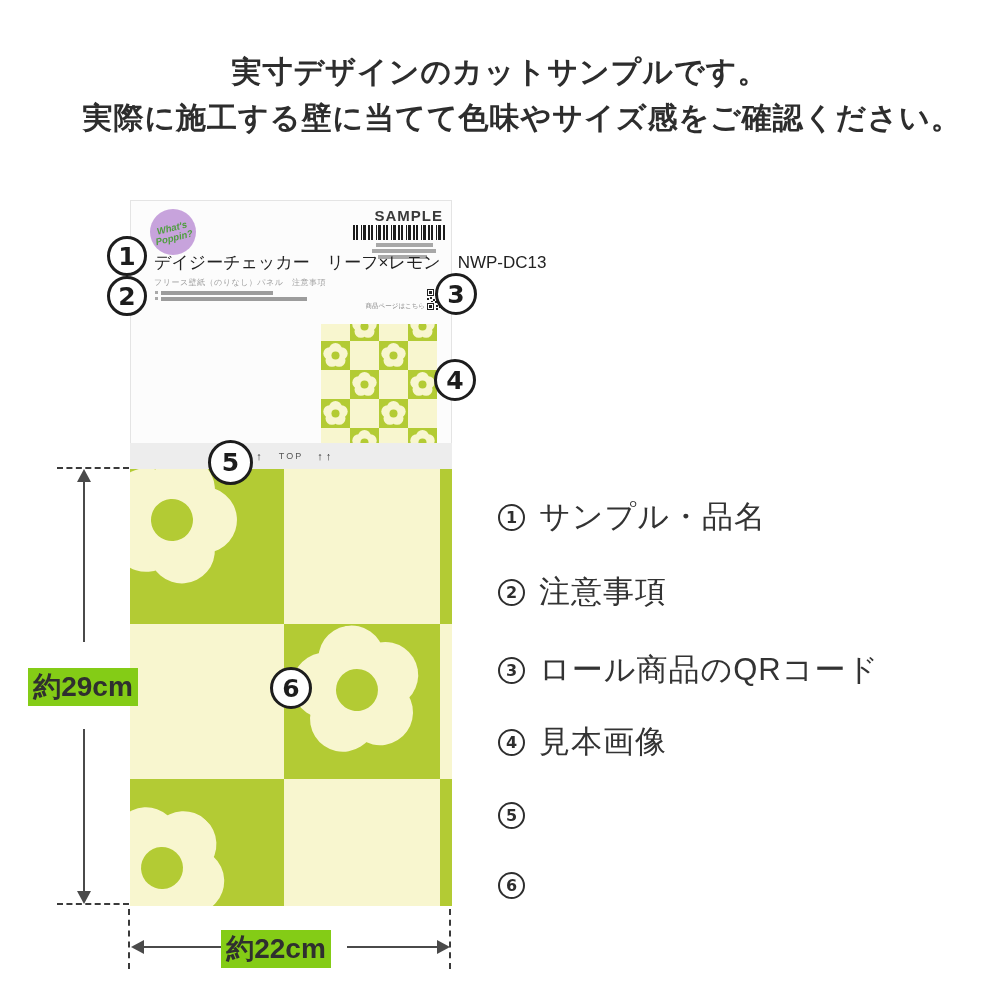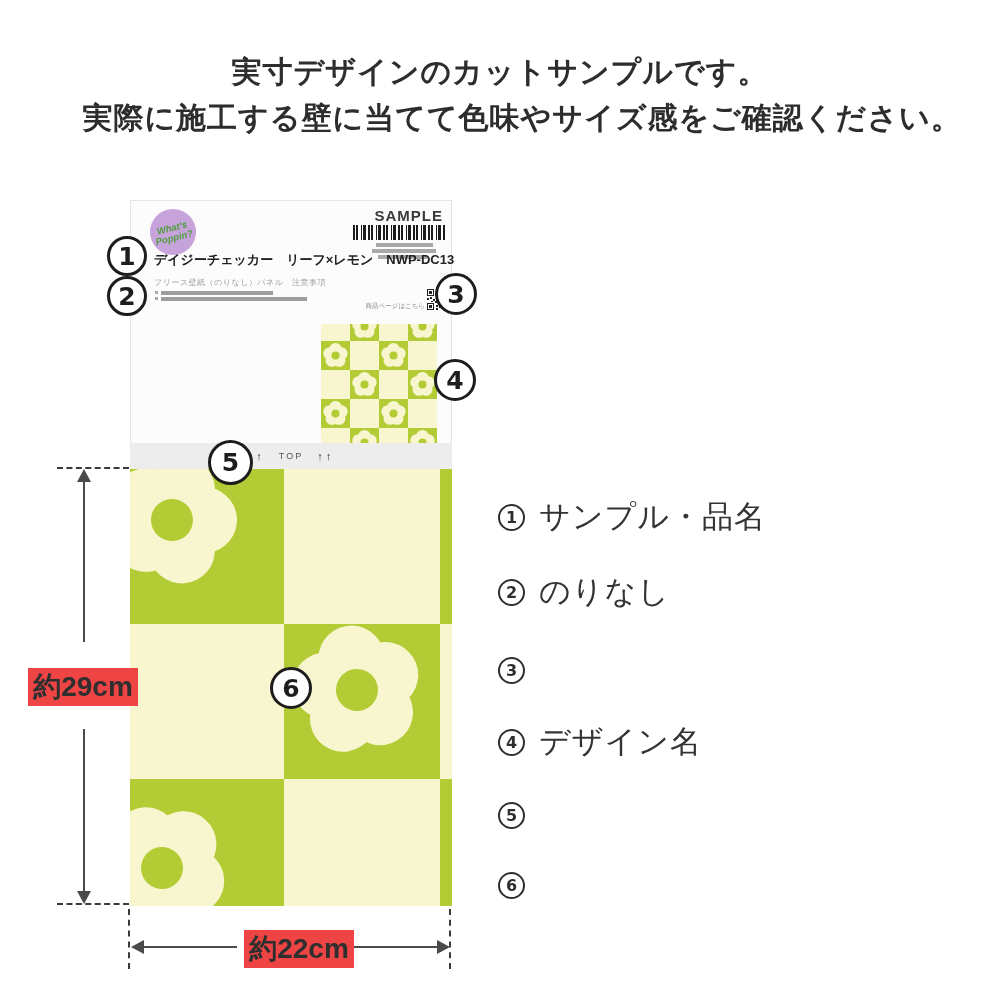--- a/index.html
+++ b/index.html
@@ -31,21 +31,21 @@
   
   .sample-word { position:absolute; right:8px; top:6px; font-size:15px; font-weight:800;
                  letter-spacing:1px; color:#3a3a3a; }
   .barcode { position:absolute; left:222px; top:24px; width:92px; height:15px;
              background:repeating-linear-gradient(90deg,#1b1b1b 0 2px,#fcfcfc 2px 3px,#1b1b1b 3px 5px,#fcfcfc 5px 8px,#1b1b1b 8px 9px,#fcfcfc 9px 10px,#1b1b1b 10px 13px,#fcfcfc 13px 15px); }
   .bc-line { position:absolute; background:#a8a8a8; height:4px; }
   .bc1 { left:245px; top:42px; width:57px; }
   .bc2 { left:241px; top:48px; width:64px; }
   .bc3 { left:247px; top:54px; width:49px; }
 
-  .ptitle { position:absolute; left:23px; top:50px; font-size:13px; font-weight:bold; color:#222; white-space:nowrap; }
+  .ptitle { position:absolute; left:23px; top:50px; font-size:17px; font-weight:normal; color:#222; white-space:nowrap; }
   .psub   { position:absolute; left:23px; top:76px; font-size:8px; color:#9e9e9e; letter-spacing:.5px; white-space:nowrap; }
   .note-dot { position:absolute; width:3px; height:3px; background:#aaa; }
   .nd1 { left:24px; top:90px; } .nd2 { left:24px; top:96px; }
   .note-bar { position:absolute; height:4px; background:#9c9c9c; }
   .nb1 { left:30px; top:90px; width:112px; }
   .nb2 { left:30px; top:96px; width:146px; }
 
   .qr-caption { position:absolute; right:26px; top:101px; font-size:6.5px; color:#8a8a8a; }
   .qr { position:absolute; right:3px; top:88px; width:21px; height:21px; }
 
@@ -109,23 +109,23 @@
   .tri-left  { left:131px; top:940px; border-top:7px solid transparent; border-bottom:7px solid transparent; border-right:13px solid #4a4a4a; }
   .tri-right { left:437px; top:940px; border-top:7px solid transparent; border-bottom:7px solid transparent; border-left:13px solid #4a4a4a; }
   .dash { position:absolute; }
   .dash-h { border-top:2px dashed #3a3a3a; height:0; }
   .dash-v { border-left:2px dashed #3a3a3a; width:0; }
   .dh-top { left:57px; top:467px; width:72px; }
   .dh-bot { left:57px; top:903px; width:72px; }
   .dv-left  { left:128px; top:909px; height:60px; }
   .dv-right { left:449px; top:909px; height:60px; }
   .dim-label { position:absolute; width:110px; text-align:center; font-size:28px; font-weight:600;
-               color:#2f2f2f; background:#ef4444; z-index:3; }
+               color:#2f2f2f; background:#84cc16; z-index:3; }
   .dlv { left:28px; top:668px; }
-  .dlh { left:244px; top:930px; }
+  .dlh { left:221px; top:930px; }
 </style>
 </head>
 <body>
 
 <svg width="0" height="0" style="position:absolute">
   <defs>
     <g id="daisy">
       <circle cx="0" cy="-32" r="33" style="fill:var(--cream)"></circle>
       <circle cx="-30.4" cy="-9.9" r="33" style="fill:var(--cream)"></circle>
       <circle cx="-18.8" cy="25.9" r="33" style="fill:var(--cream)"></circle>
@@ -299,28 +299,29 @@
   <div class="callout co4">4</div>
   <div class="callout co5">5</div>
   <div class="callout co6">6</div>
 
   <div class="legend-item li1">
     <span class="lnum">1</span>
     <span class="ltext">サンプル・品名</span>
   </div>
   <div class="legend-item li2">
     <span class="lnum">2</span>
-    <span class="ltext">のりなし</span>
+    <span class="ltext">注意事項</span>
   </div>
   <div class="legend-item li3">
     <span class="lnum">3</span>
+    <span class="ltext">ロール商品のQRコード</span>
   </div>
   <div class="legend-item li4">
     <span class="lnum">4</span>
-    <span class="ltext">デザイン名</span>
+    <span class="ltext">見本画像</span>
   </div>
   <div class="legend-item li5">
     <span class="lnum">5</span>
   </div>
   <div class="legend-item li6">
     <span class="lnum">6</span>
   </div>
 
   <div class="dim vseg1"></div>
   <div class="dim vseg2"></div>

